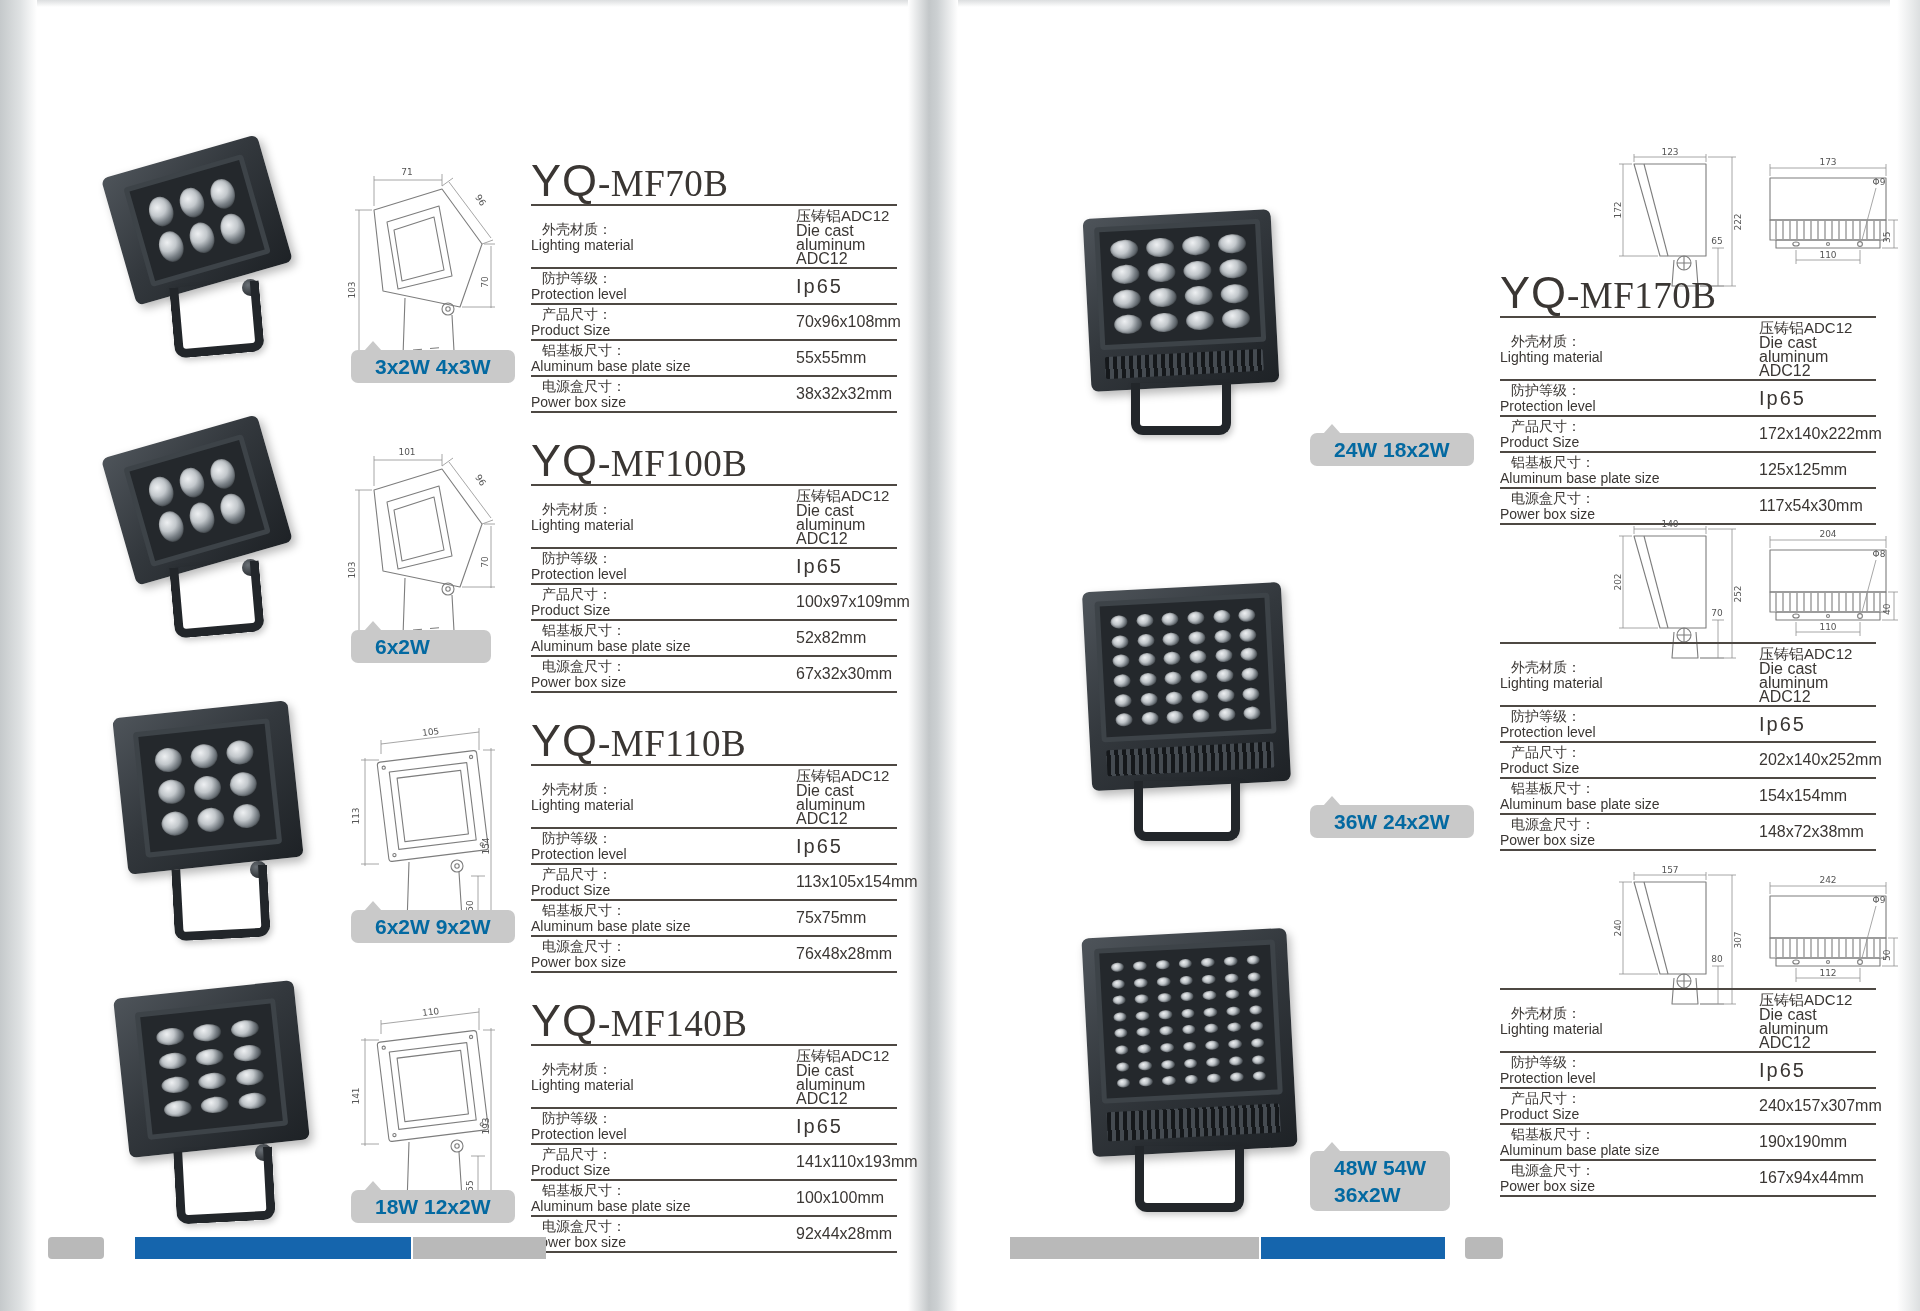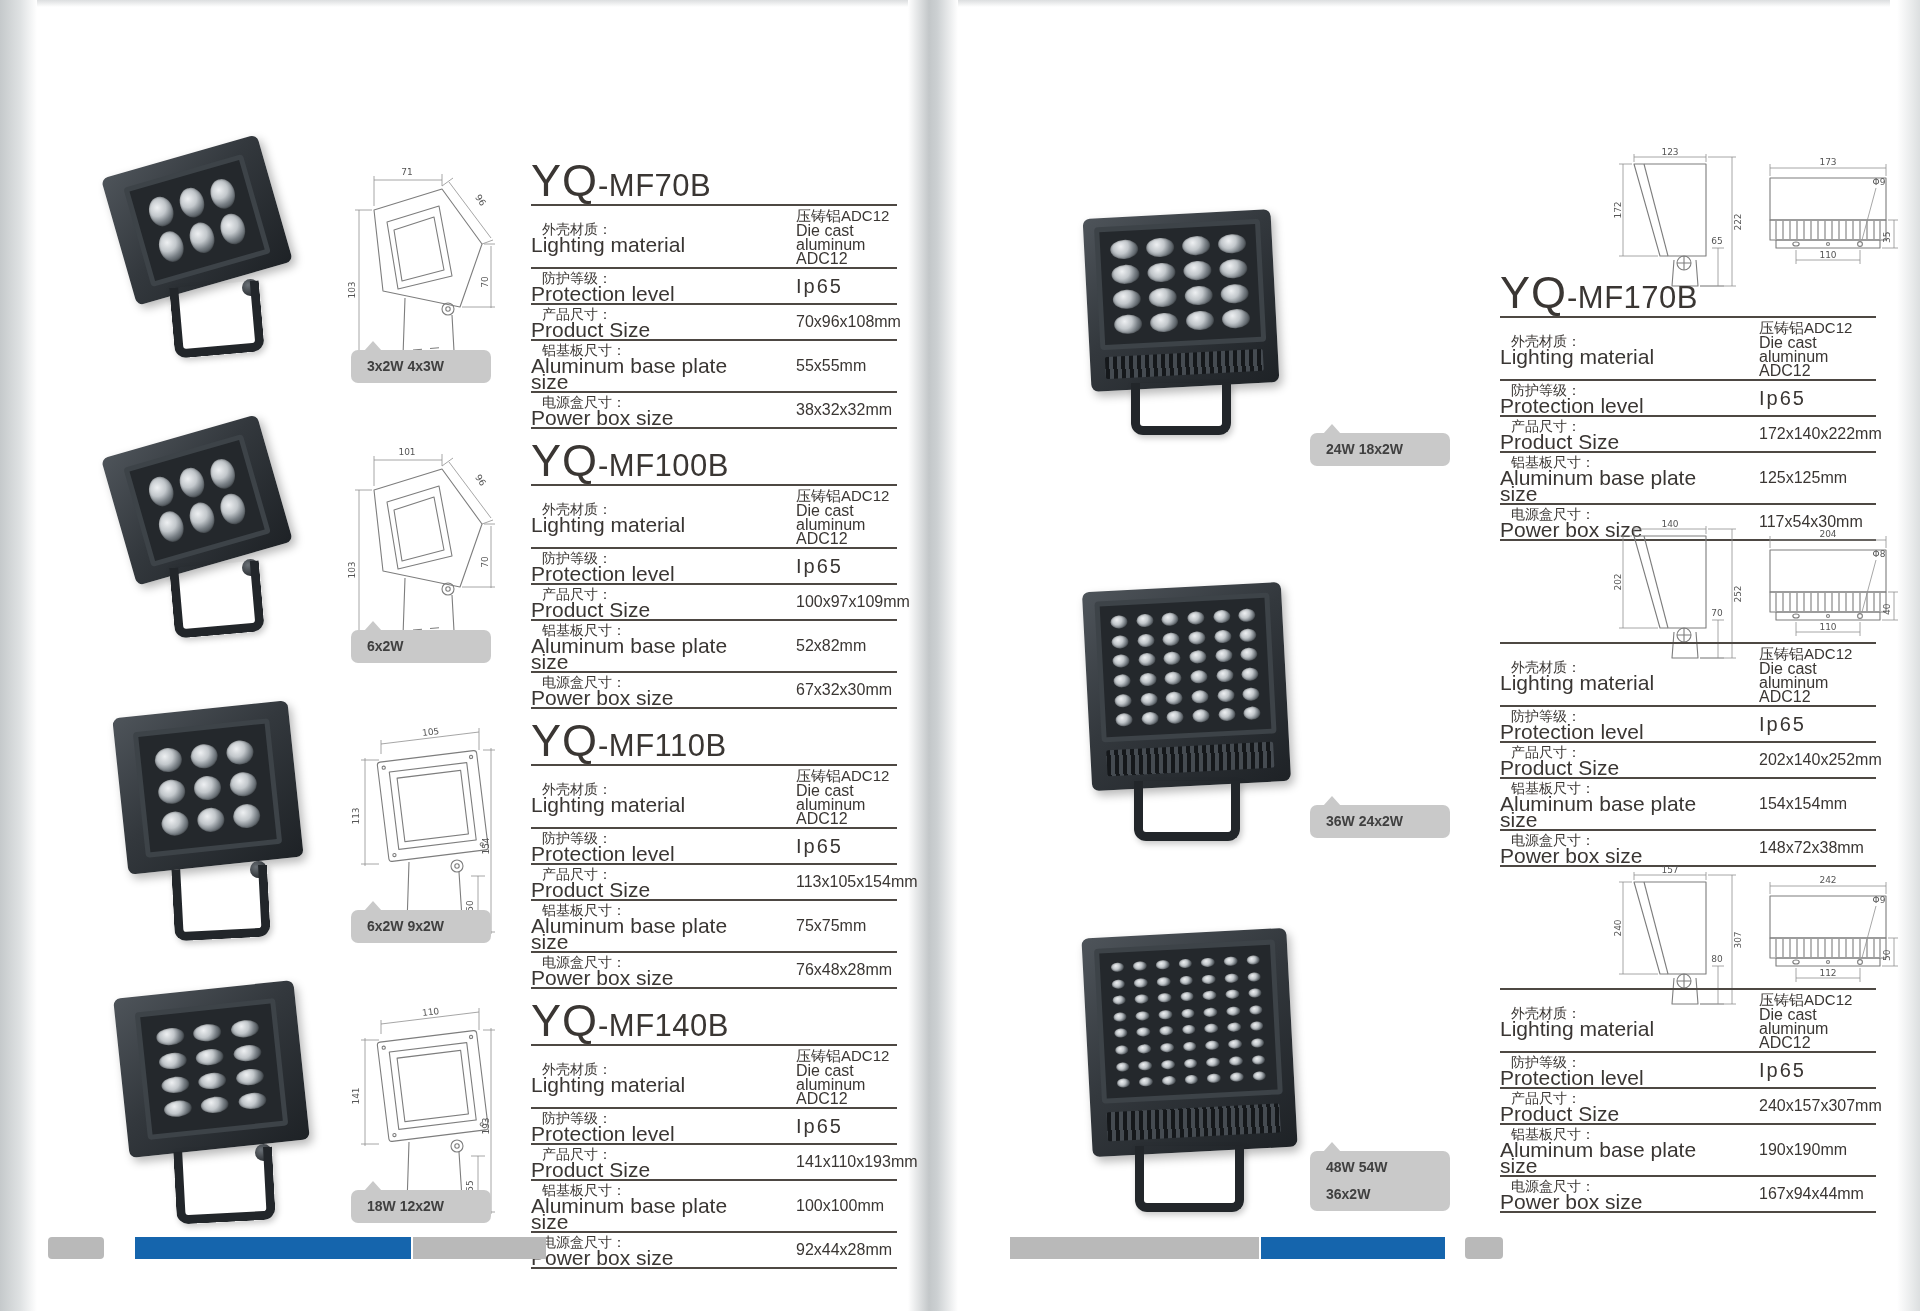--- a/index.html
+++ b/index.html
@@ -57,44 +57,44 @@
   
   .draw { position:absolute; }
   .tdraw .outline { stroke:#7d7d7d; stroke-width:1.1; fill:none; stroke-linejoin:round; }
   .tdraw .dim     { stroke:#8f8f8f; stroke-width:0.8; fill:none; }
   .tdraw text { font-family:"DejaVu Sans",sans-serif; font-size:9px; fill:#555; }
 
   .pl .draw  { left:308px; top:42px; }
   .pr .draw  { left:652px; top:8px;  }
 
   
-  .badge { position:absolute; background:#c9c9c9; border-radius:7px; padding:3px 16px;
-           font-weight:bold; font-size:14px; color:#404040; min-width:140px; }
+  .badge { position:absolute; background:#c9c9c9; border-radius:7px; padding:3px 24px;
+           font-weight:bold; font-size:21px; color:#0369a1; min-width:140px; }
   .badge::before { content:""; position:absolute; top:-9px; left:13px; width:0; height:0;
                    border-left:9px solid transparent; border-right:9px solid transparent;
                    border-bottom:10px solid #c9c9c9; }
   .badge-line { white-space:nowrap; line-height:27px; }
   .pl .badge { left:314px; top:232px; }
   .pr .badge { left:352px; top:293px; }
 
   
   .info { position:absolute; color:#3a3633; }
   .pl .info { left:494px; top:40px;  width:366px; }
   .pr .info { left:542px; top:130px; width:376px; }
   .title { height:46px; line-height:46px; white-space:nowrap; }
   .title .brand  { font-size:45px; letter-spacing:1px; }
-  .title .suffix { font-size:31px; letter-spacing:.5px; }
+  .title .suffix { font-size:37px; letter-spacing:.5px;font-family:Liberation Serif, serif; }
 
   .spec-table { border-top:2px solid #4d4843; }
   .spec-row { display:flex; align-items:center; border-bottom:2px solid #4d4843;
               min-height:32px; padding:1px 0; }
   .spec-label { flex:0 0 226px; }
   .pr .spec-label { flex-basis:220px; }
   .spec-label .cn { font-size:14px; line-height:16px;margin-left:11px; }
-  .spec-label .en { font-size:21px; line-height:16px; }
+  .spec-label .en { font-size:14px; line-height:16px; }
   .spec-value { flex:1;margin-left:39px; }
   .spec-value .cn { font-size:15px; line-height:17px; }
   .spec-value .en { font-size:16px; line-height:14px; }
   .spec-value.single { font-size:16px; }
   .spec-value.ip { font-size:20px; letter-spacing:2px; }
 
   
   .footer-bar { position:absolute; top:1237px; height:22px; }
   .bar-gray { background:#b9b9b9; }
   .bar-blue { background:#1565ad; }

